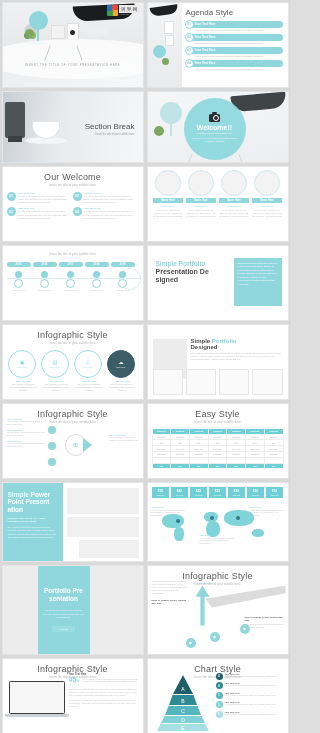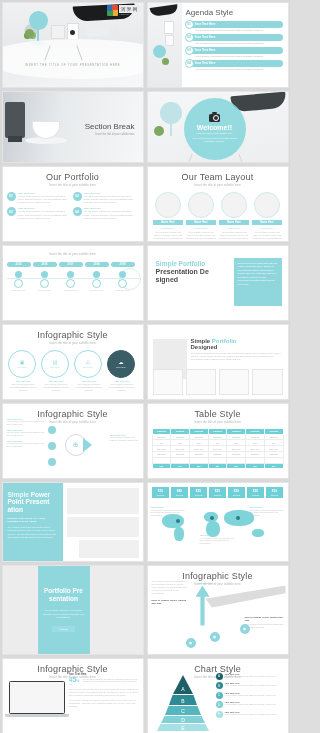--- a/index.html
+++ b/index.html
@@ -371,21 +371,21 @@
     <div class="wel-circle">
       <div class="wel-cam"></div>
       <div class="wel-t">Welcome!!</div>
       <div class="wel-s">Insert the title of your subtitle here</div>
       <div class="wel-b">Get a modern PowerPoint  Presentation that is beautifully designed</div>
     </div>
   </div>
 
   <div class="slide h76">
     <div style="padding:5px 4px 2px;">
-      <div class="title">Our Portfolio</div>
+      <div class="title">Our Welcome</div>
       <div class="subtitle">Insert the title of your subtitle here</div>
     </div>
     <div style="display:flex; flex-wrap:wrap; padding:3px 4px;">
       <div class="srv-item">
         <div class="srv-num">01</div>
         <div>
           <div class="srv-t">Your Text Here</div>
           <div class="srv-d">You can simply impress your audience and add a unique zing and appeal to your Presentations. Easy to change colors, photos and Text.</div>
         </div>
       </div>
@@ -407,24 +407,20 @@
         <div class="srv-num">04</div>
         <div>
           <div class="srv-t">Your Text Here</div>
           <div class="srv-d">You can simply impress your audience and add a unique zing and appeal to your Presentations. Easy to change colors, photos and Text.</div>
         </div>
       </div>
     </div>
   </div>
 
   <div class="slide h76">
-    <div style="padding:5px 4px 2px;">
-      <div class="title">Our Team Layout</div>
-      <div class="subtitle">Insert the title of your subtitle here</div>
-    </div>
     <div class="team-row">
       <div class="team-card">
         <div class="team-circle"></div>
         <div class="team-name">Name Here</div>
         <div class="team-role">Programmer</div>
         <div class="team-d">You can simply impress your audience and add a unique zing and appeal to your Presentations.</div>
       </div>
       <div class="team-card">
         <div class="team-circle"></div>
         <div class="team-name">Name Here</div>
@@ -577,21 +573,21 @@
     <div class="ia-circ">⊕</div>
     <div class="ia-arrow"></div>
     <div class="ia-right">
       <div class="ia-t">Your Text Here</div>
       <div class="ia-d">You can simply impress your audience and add a unique zing.</div>
     </div>
   </div>
 
   <div class="slide h76">
     <div style="padding:5px 4px 0;">
-      <div class="title">Table Style</div>
+      <div class="title">Easy Style</div>
       <div class="subtitle">Insert the title of your subtitle here</div>
     </div>
     <table class="tbl">
       <tbody>
           <tr>
         <th>Content</th>
         <th>Content</th>
         <th>Content</th>
         <th>Content</th>
         <th>Content</th>

